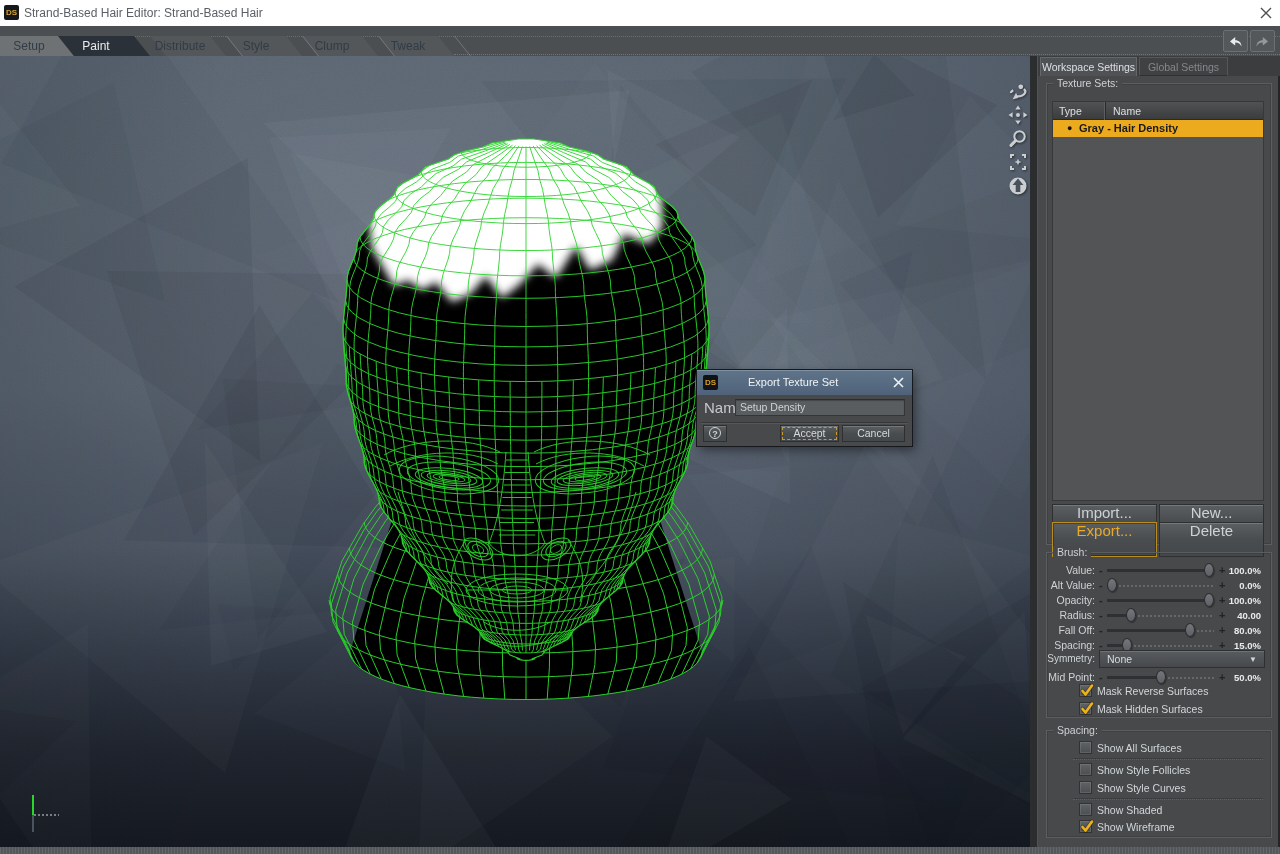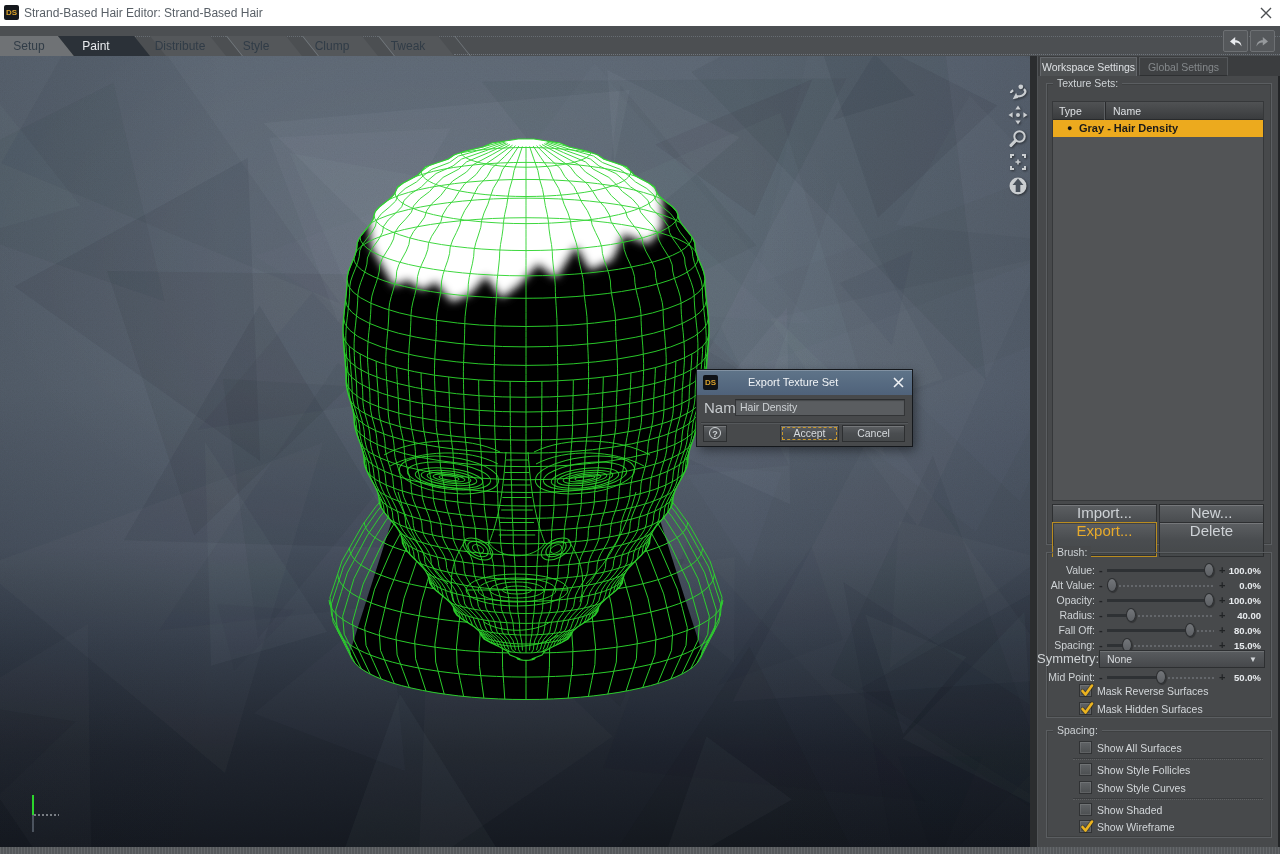--- a/index.html
+++ b/index.html
@@ -94,21 +94,21 @@
   .srow .minus,.srow .plus{position:absolute;top:0;line-height:15px;color:#212325;font-weight:bold;font-size:11px;}
   .srow .minus{left:50px;}
   .srow .plus{left:170px;}
   .track{position:absolute;left:58px;top:7px;width:107px;height:2px;
          background-image:repeating-linear-gradient(90deg,#64676b 0 2px,transparent 2px 4px);}
   .trackfill{position:absolute;left:58px;top:6px;height:3px;background:#2e3134;}
   .thumb{position:absolute;top:0px;width:10px;height:14px;background:linear-gradient(#73767a,#5d6064);
          border:1px solid #2c2e30;border-radius:50%;box-shadow:1px 1px 1px rgba(0,0,0,0.3);}
   
   #symrow{position:absolute;left:2px;top:97px;width:216px;height:18px;}
-  #symrow .slbl{position:absolute;left:-12px;top:0;width:58px;white-space:nowrap;text-align:right;line-height:18px;color:#cfd3d6;font-size:13px;}
+  #symrow .slbl{position:absolute;left:-12px;top:0;width:58px;white-space:nowrap;text-align:right;line-height:18px;color:#cfd3d6;font-size:10px;}
   #symdd{position:absolute;left:50px;top:0;width:166px;height:18px;line-height:16px;
          background:linear-gradient(#595c5f,#46484b);border:1px solid #2d2f31;box-shadow:inset 0 1px 0 rgba(255,255,255,0.14);
          color:#d8dbde;padding-left:7px;font-size:10.5px;}
   #symdd .arrow{position:absolute;right:7px;top:0;line-height:17px;font-size:8px;color:#d2d6d9;}
   
   .cbrow{position:absolute;left:0;width:220px;height:16px;}
   .cb{position:absolute;left:32px;top:1px;width:13px;height:13px;background:linear-gradient(#606366,#4c4f51);
       border:1px solid #303234;box-shadow:inset 0 0 0 1px rgba(255,255,255,0.10);}
   .cb svg{position:absolute;left:-1px;top:-3px;overflow:visible;}
   .cblbl{position:absolute;left:50px;top:0;line-height:16px;color:#d3d7da;font-size:10.5px;}
@@ -647,21 +647,21 @@
     <div id="dlg-title">
       <div id="dlg-icon">DS</div>
       <div id="dlg-title-text">Export Texture Set</div>
       <div id="dlg-close">
         <svg width="13" height="13">
           <path d="M2 2 L11 11 M11 2 L2 11" stroke="#eef1f4" stroke-width="1.6" fill="none"></path>
         </svg>
       </div>
     </div>
     <div id="dlg-name-label">Name:</div>
-    <div id="dlg-name-input" class="dots">Hair Density</div>
+    <div id="dlg-name-input" class="dots">Setup Density</div>
     <div id="dlg-sep"></div>
     <div class="dbtn" id="dlg-help"><span class="qm">?</span></div>
     <div class="dbtn dots" id="dlg-accept">
       <span class="focusrect"></span>
       <span>Accept</span>
     </div>
     <div class="dbtn dots" id="dlg-cancel"><span>Cancel</span></div>
   </div>
 
 </div>

